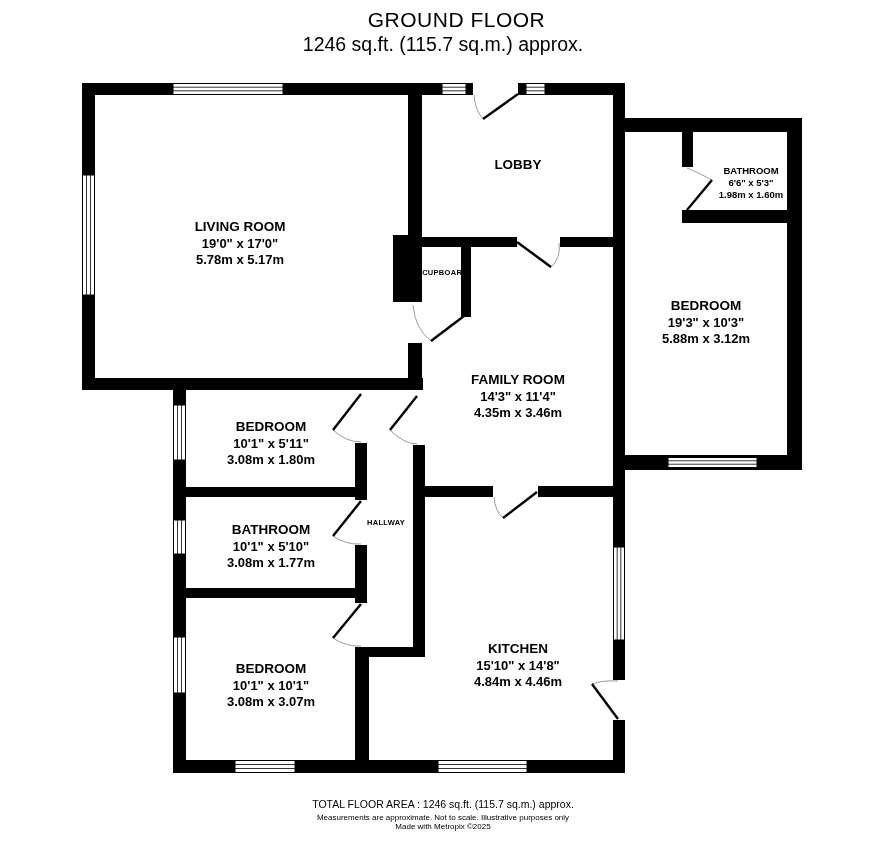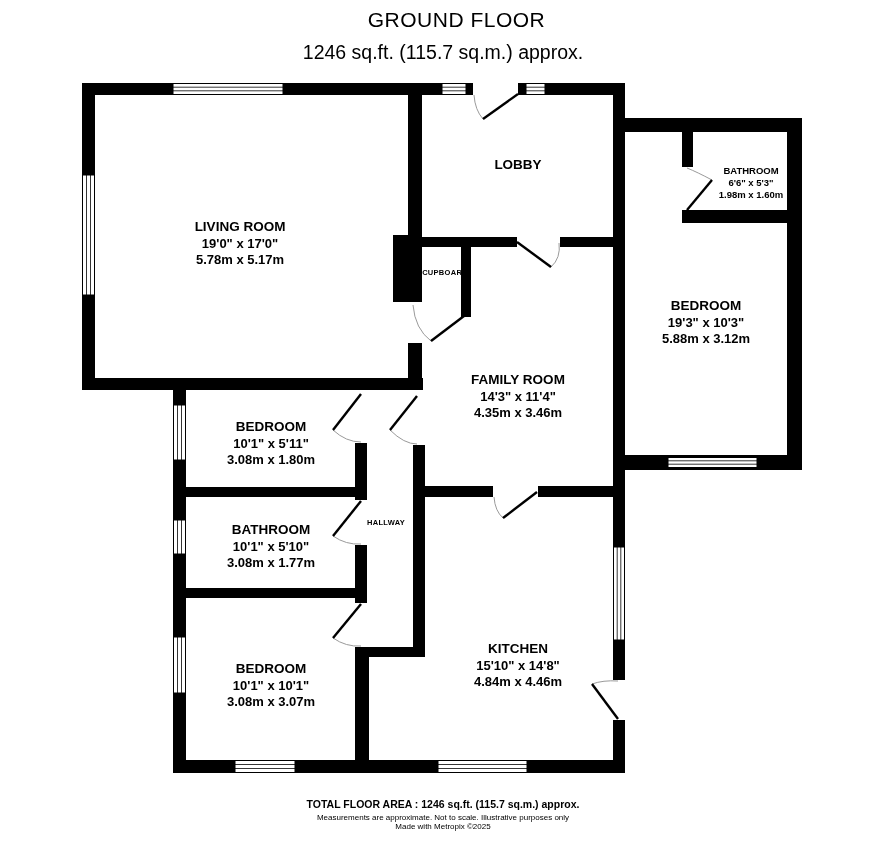--- a/index.html
+++ b/index.html
@@ -1,22 +1,22 @@
 <!DOCTYPE html>
 <html><head>
 <meta charset="utf-8">
 <style>
   html,body{margin:0;padding:0;background:#ffffff;}
   .page{position:relative;width:886px;height:863px;background:#ffffff;
         font-family:"Liberation Sans",sans-serif;overflow:hidden;}
   .title-block{position:absolute;top:8px;left:0;width:886px;text-align:center;color:#000;}
   .title-line1{font-size:21px;letter-spacing:0.5px;padding-left:27px;}
-  .title-line2{font-size:19.5px;margin-top:9px;}
+  .title-line2{font-size:19.5px;margin-top:1px;}
   .footer-block{position:absolute;top:798px;left:0;width:886px;text-align:center;color:#000;}
-  .footer-area{font-size:10.5px;font-weight:bold;}
+  .footer-area{font-size:10.5px;}
   .footer-disclaimer{font-size:8px;margin-top:3px;}
   .footer-credit{font-size:8px;margin-top:0;}
   svg{position:absolute;top:0;left:0;}
   svg text{fill:#000;font-family:"Liberation Sans",sans-serif;font-weight:bold;text-anchor:middle;}
   text.room-name{font-size:13.5px;}
   text.room-dims{font-size:13px;}
   text.small-room{font-size:9.5px;}
   text.tiny-label{font-size:7.5px;letter-spacing:0.3px;}
   .wall{fill:#000000;stroke:none;}
   .win{fill:#ffffff;stroke:#000000;stroke-width:1;}

